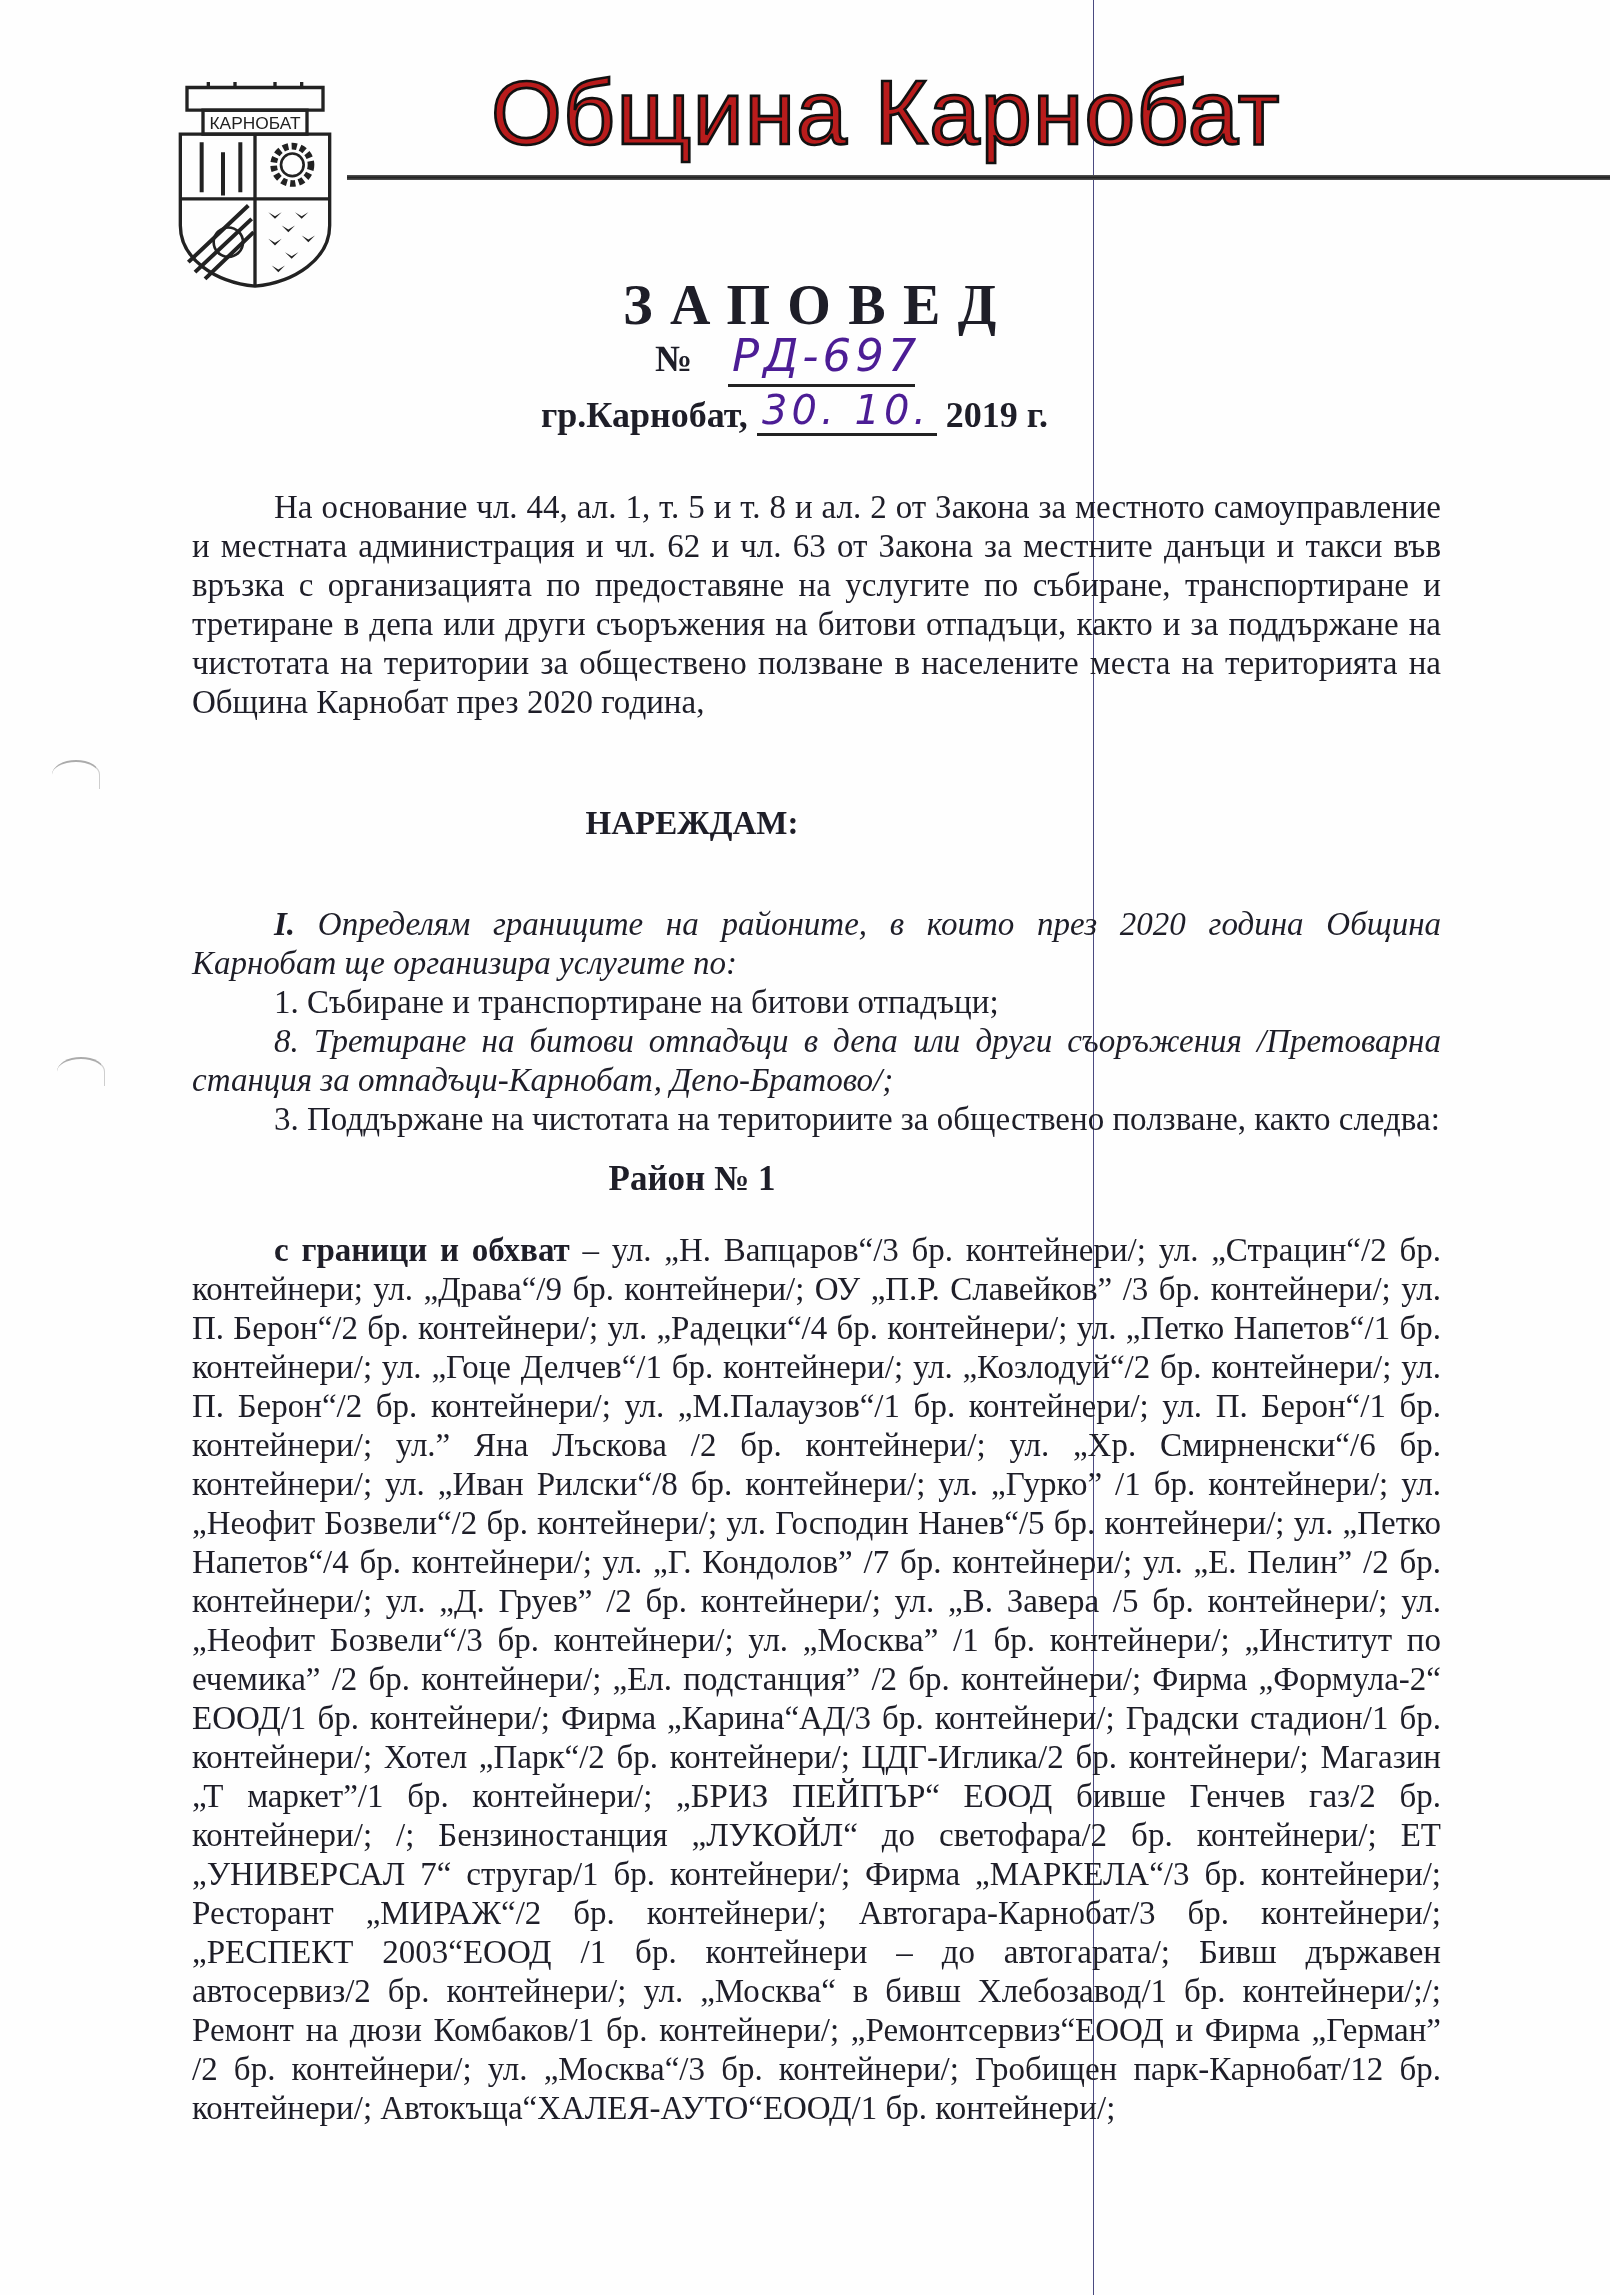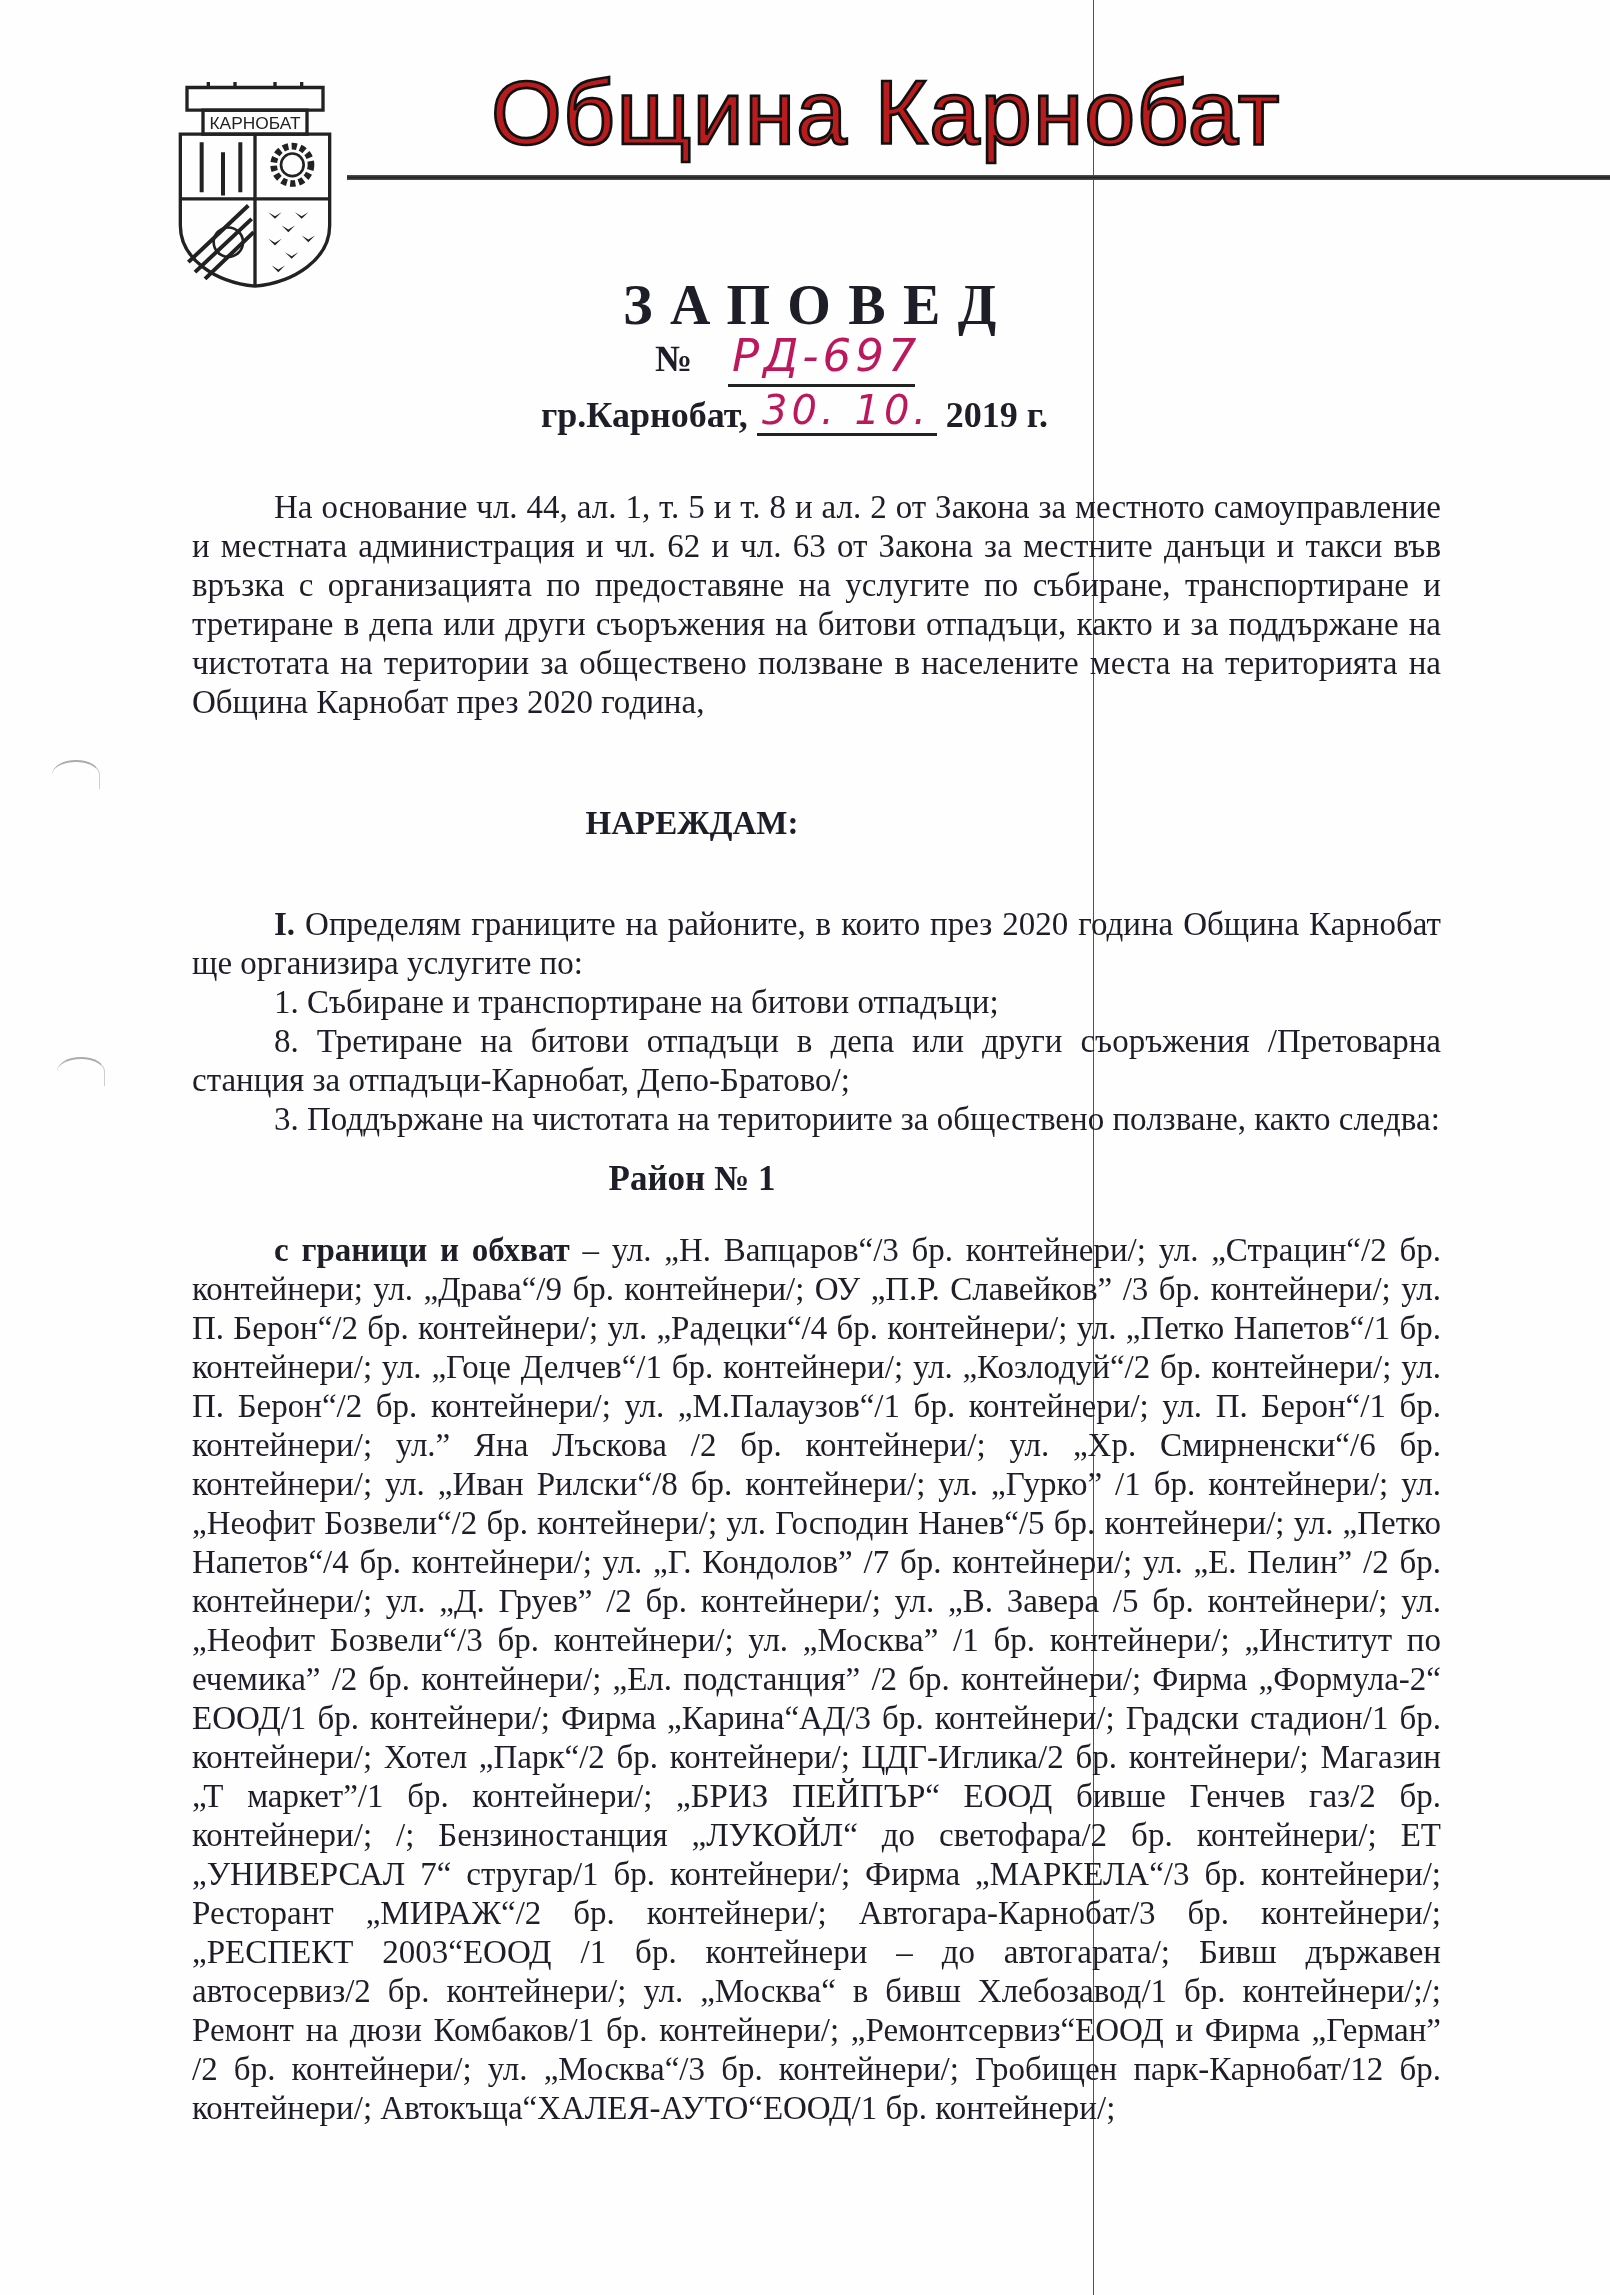--- a/index.html
+++ b/index.html
@@ -34,42 +34,42 @@
     }
     .order-title {
       position: absolute; left: 0; width: 1610px; top: 273px;
       text-align: center; font-weight: bold; font-size: 56px; letter-spacing: 17.4px;
       padding-left: 13.4px;
     }
     .order-no {
       position: absolute; left: 655px; top: 337px; font-weight: bold; font-size: 37px;
     }
     .handwritten {
-      font-family: "DejaVu Sans", sans-serif; font-weight: normal; color: #be185d;
+      font-family: "DejaVu Sans", sans-serif; font-weight: normal; color: #4c1d95;
       font-style: italic; letter-spacing: 4px;
     }
     .order-no .handwritten { position: absolute; left: 77px; top: -8px; font-size: 45px; white-space: nowrap; }
     .order-no .uline { position: absolute; left: 73px; top: 47px; width: 187px; height: 2.7px; background: #222; }
     .order-place {
       position: absolute; left: 541px; top: 394px; font-weight: bold; font-size: 36px; white-space: nowrap;
     }
     .order-place .date-slot { display: inline-block; position: relative; width: 180px; height: 33px; vertical-align: baseline; }
     .order-place .date-slot .handwritten { position: absolute; left: 5.3px; top: -6.7px; font-size: 40px; }
     .order-place .date-slot .uline { position: absolute; left: 0; top: 39px; width: 180px; height: 2.7px; background: #222; }
     .para {
       position: absolute; left: 192px; width: 1249px; font-size: 33px; line-height: 39px;
       text-align: justify; text-align-last: left;
     }
     .indent { text-indent: 82px; }
     .center-heading {
       position: absolute; left: 0; width: 1384px; text-align: center; font-weight: bold; font-size: 33px;
     }
     .list-item { position: absolute; left: 192px; width: 1249px; font-size: 33px; line-height: 39px; text-align: justify; }
     .list-item.indent { text-indent: 82px; }
-    .list-item.wrap { text-align-last: left; }
+    .list-item.wrap { text-align-last: left; font-style: italic; }
     b.lead { font-weight: bold; }
   </style>
 </head>
 <body>
 
 <div class="scan-line"></div>
 <div class="punch" style="left:52px; top:760px;"></div>
 <div class="punch" style="left:57px; top:1057px;"></div>
 
 <svg class="logo" viewBox="0 0 240 310">

